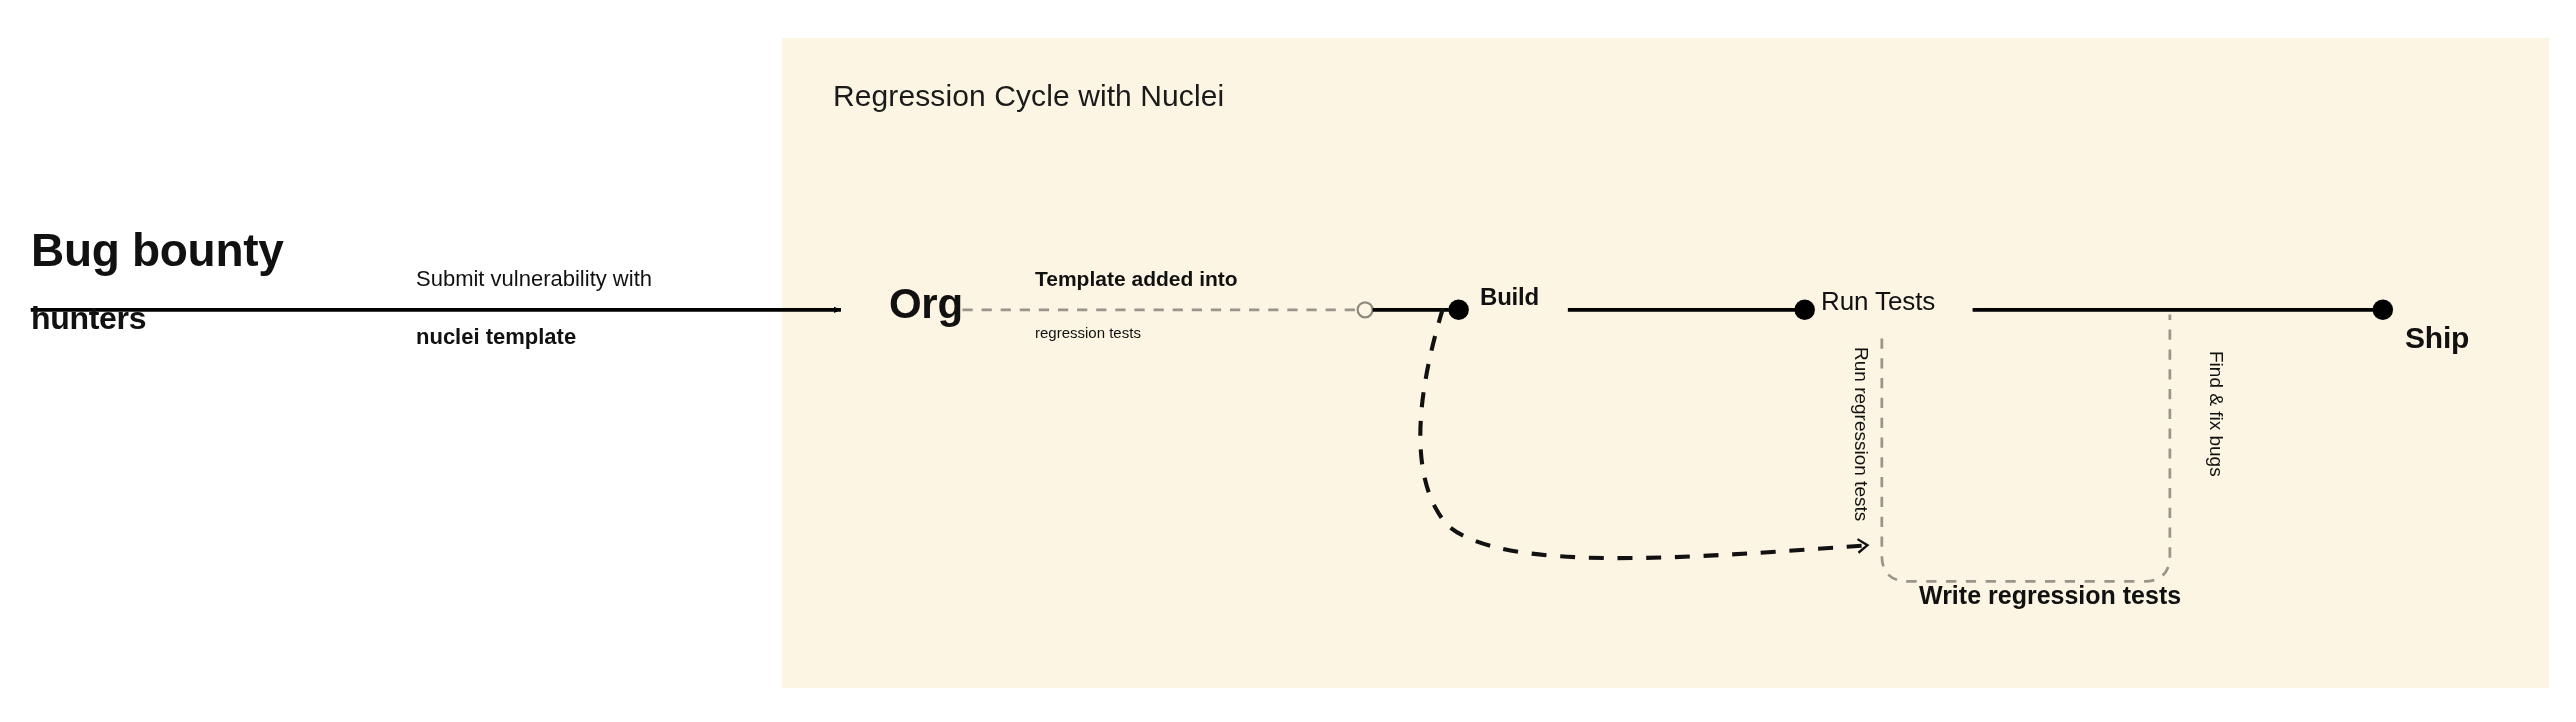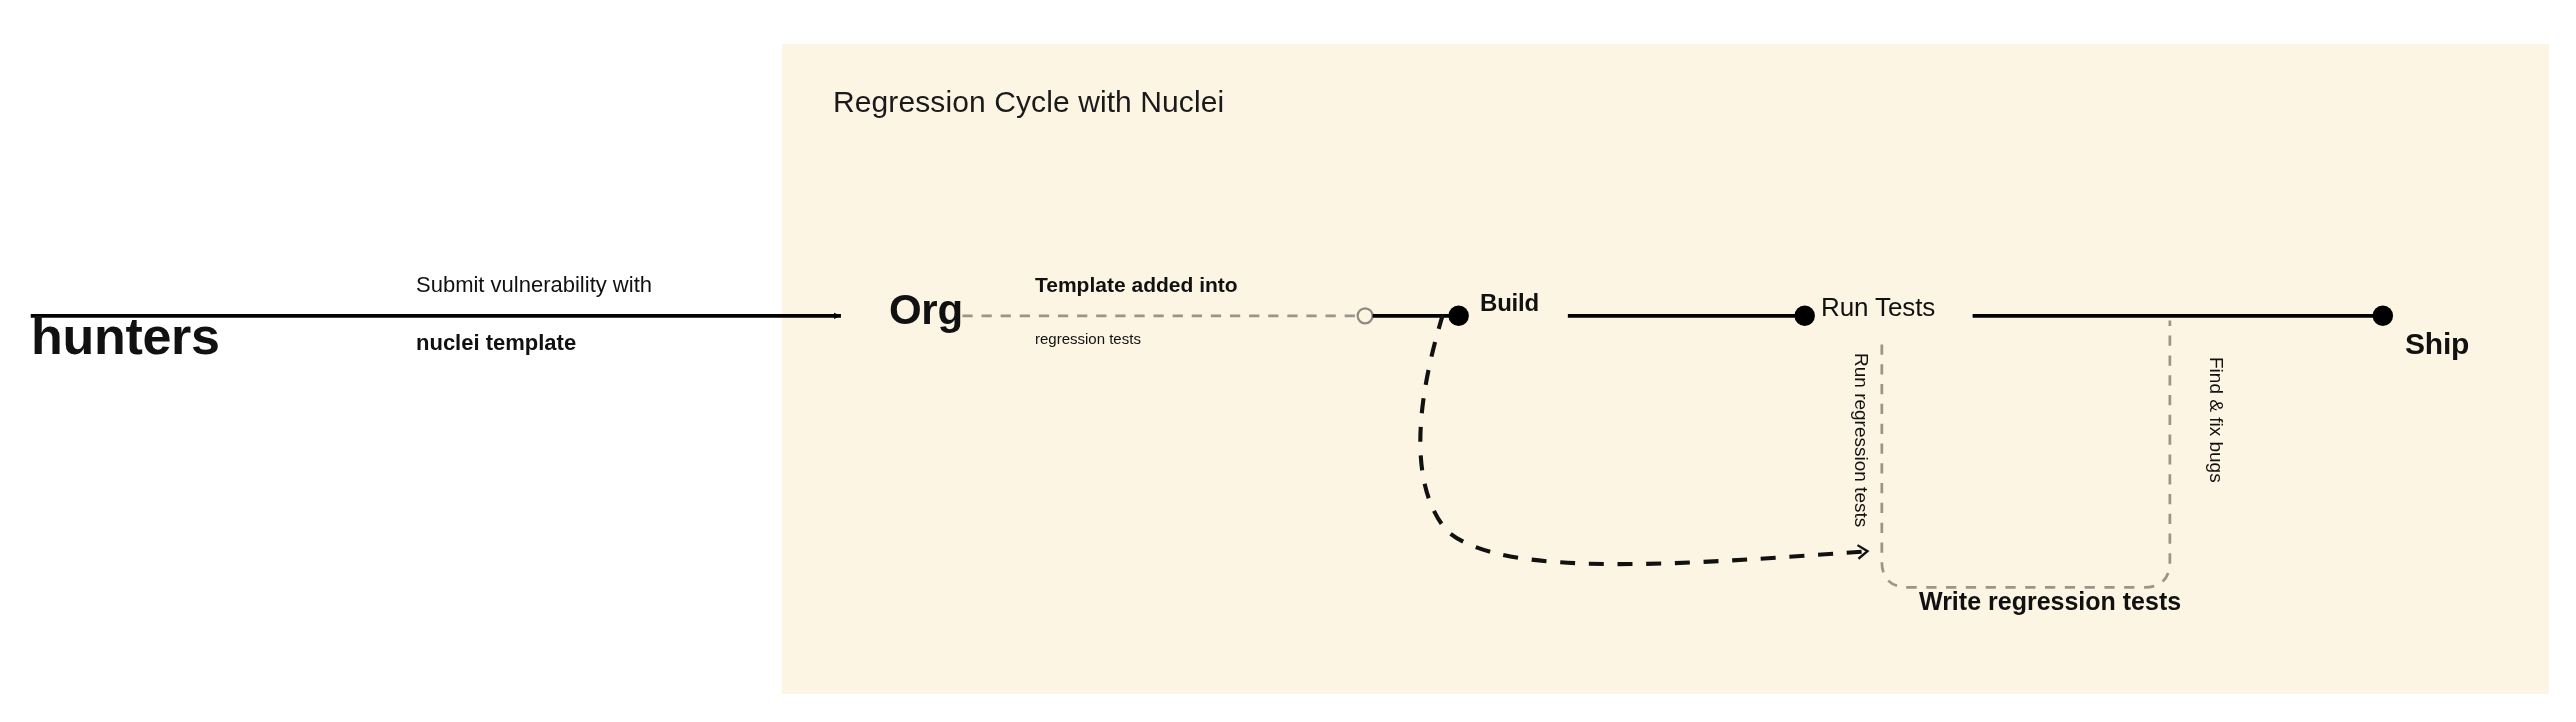--- a/index.html
+++ b/index.html
@@ -12,21 +12,21 @@
     font-family: "Liberation Sans", sans-serif;
     width: 2576px;
     height: 723px;
     position: relative;
     overflow: hidden;
     -webkit-font-smoothing: antialiased;
   }
 
   #stage {
     position: absolute;
-    left: 0; top: 12px;
+    left: 0; top: 6px;
     width: 2576px;
     height: 580px;
     background: #ffffff;
   }
 
   
   #panel {
     position: absolute;
     left: 782px;
     top: 32px;
@@ -64,21 +64,21 @@
   #actor-line1 {
     left: 31px;
     top: 217px;
     font-size: 46px;
     font-weight: 700;
     letter-spacing: -0.3px;
   }
   #actor-line2 {
     left: 31px;
     top: 294px;
-    font-size: 52px;
+    font-size: 32px;
     font-weight: 700;
     letter-spacing: -0.3px;
   }
 
   #edge-label-1a {
     left: 416px;
     top: 260px;
     font-size: 22px;
     font-weight: 400;
   }
@@ -217,20 +217,21 @@
                Q2757,843 2797,843
                L3140,843
                Q3179,843 3179,805
                L3179,452" fill="none" stroke="#9a948a" stroke-width="4" stroke-dasharray="15 14" stroke-linecap="butt"></path>
     </g>
 
   </svg>
 
   <div class="txt" id="panel-title">Regression Cycle with Nuclei</div>
 
+  <div class="txt" id="actor-line1">Bug bounty</div>
   <div class="txt" id="actor-line2">hunters</div>
 
   <div class="txt" id="edge-label-1a">Submit vulnerability with</div>
   <div class="txt" id="edge-label-1b">nuclei template</div>
 
   <div class="txt" id="node-org">Org</div>
 
   <div class="txt" id="edge-label-2a">Template added into</div>
   <div class="txt" id="edge-label-2b">regression tests</div>
 

